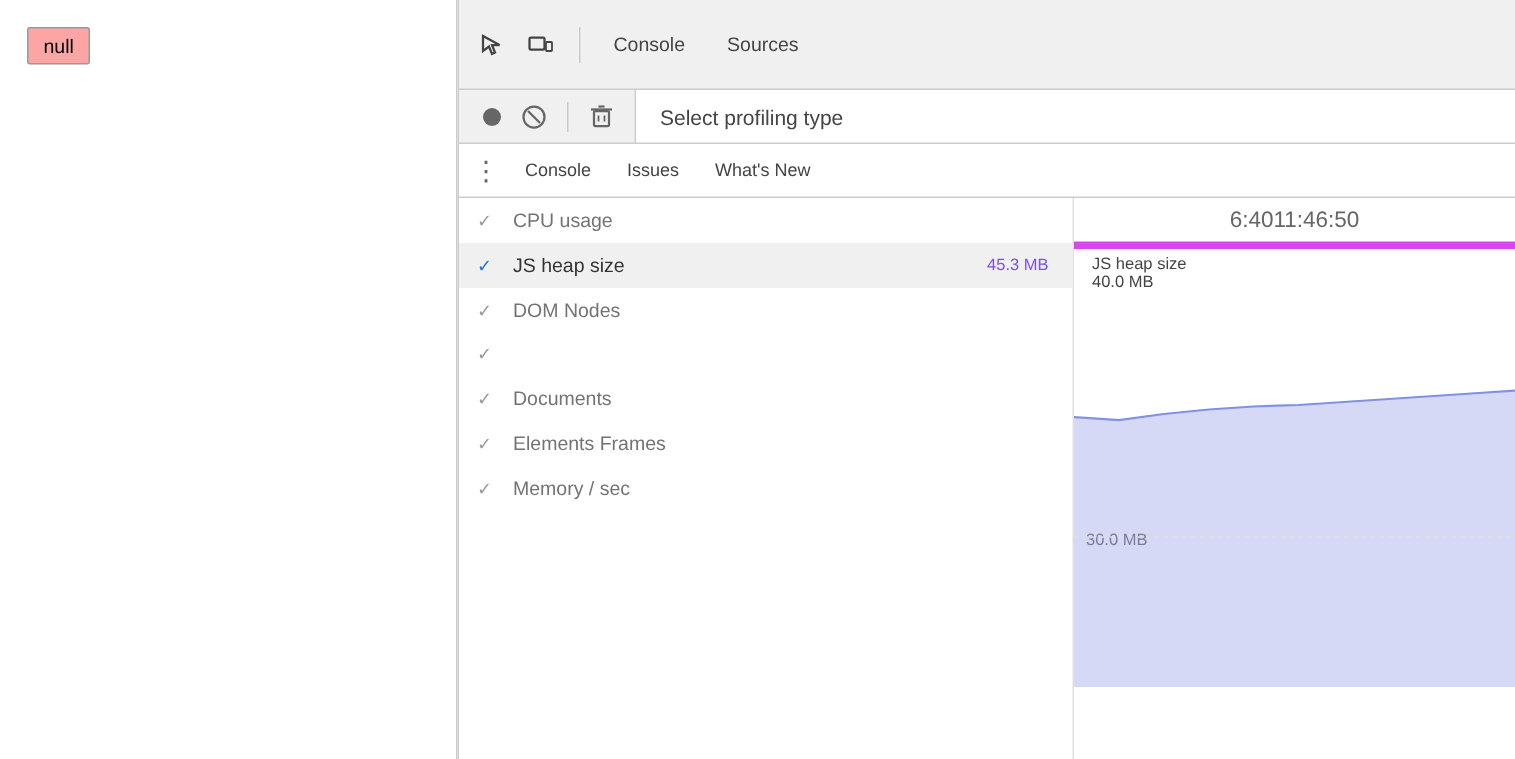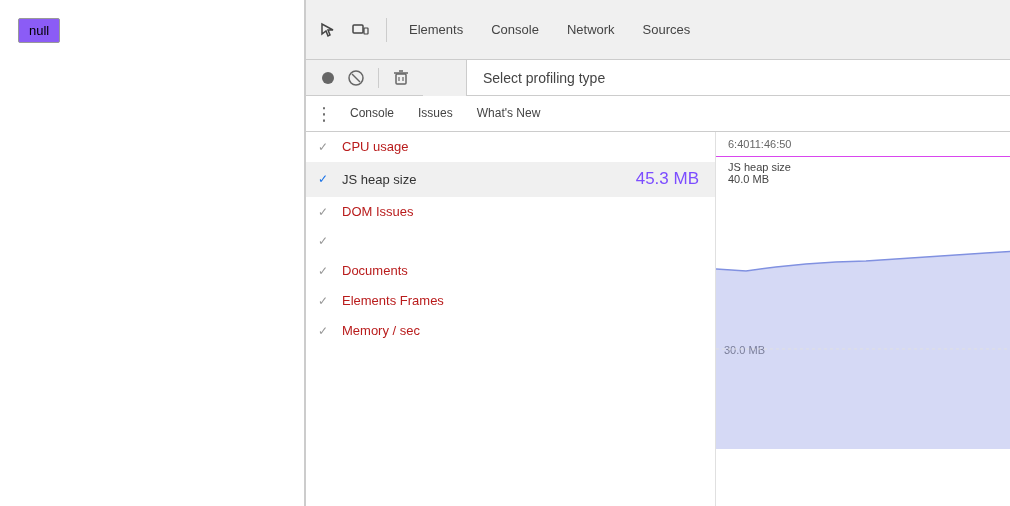--- a/index.html
+++ b/index.html
@@ -21,21 +21,21 @@
       border-right: 1px solid #ccc;
       position: relative;
       flex-shrink: 0;
     }
 
     .null-button {
       position: absolute;
       top: 18px;
       left: 18px;
       border: 1px solid #999;
-      background: #8b5cf6;
+      background: #fca5a5;
       padding: 4px 10px;
       font-size: 13px;
       cursor: pointer;
       border-radius: 2px;
     }
 
     
     .devtools {
       flex: 1;
       display: flex;
@@ -180,32 +180,32 @@
       font-size: 12px;
       flex-shrink: 0;
     }
 
     .check-icon.active {
       color: #1a73e8;
     }
 
     .item-label {
       flex: 1;
-      color: #b91c1c;
+      color: #737373;
       font-size: 13px;
     }
 
     .item-label.active {
       color: #333;
       font-weight: 500;
     }
 
     .item-value {
       color: #7c4dff;
-      font-size: 17px;
+      font-size: 11px;
       margin-left: 2px;
     }
 
     
     .chart-panel {
       flex: 1;
       position: relative;
       overflow: hidden;
     }
 
@@ -240,34 +240,28 @@
     </div>
     <div class="tool-icon">
       <svg width="18" height="18" viewBox="0 0 18 18" fill="none">
         <rect x="2" y="4" width="10" height="8" rx="1" stroke="#444" stroke-width="1.5" fill="none"></rect>
         <rect x="13" y="7" width="4" height="6" rx="0.5" stroke="#444" stroke-width="1.2" fill="none"></rect>
       </svg>
     </div>
     <div class="tool-divider"></div>
 
     <div class="main-tab">
-      <span>Elements</span>
-    </div>
-    <div class="main-tab">
       <span>Console</span>
-    </div>
-    <div class="main-tab">
-      <span>Network</span>
     </div>
     <div class="main-tab">
       <span>Sources</span>
     </div>
   </div>
 
-  <div style="display:flex; position:relative;gap:43px;">
+  <div style="display:flex; position:relative;">
     <div class="action-bar">
       <div class="action-btn">
         <svg width="14" height="14">
             <circle cx="7" cy="7" r="6" fill="#666"></circle>
           </svg>
       </div>
       <div class="action-btn">
         <svg width="16" height="16" viewBox="0 0 16 16">
           <circle cx="8" cy="8" r="7" stroke="#666" stroke-width="1.5" fill="none"></circle>
           <line x1="4" y1="4" x2="12" y2="12" stroke="#666" stroke-width="1.5"></line>
@@ -311,21 +305,21 @@
       </div>
 
       <div class="list-item" style="background:#f0f0f0;">
         <span class="check-icon active">✓</span>
         <span class="item-label active">JS heap size</span>
         <span class="item-value">45.3 MB</span>
       </div>
 
       <div class="list-item">
         <span class="check-icon">✓</span>
-        <span class="item-label">DOM Issues</span>
+        <span class="item-label">DOM Nodes</span>
       </div>
 
       <div class="list-item">
         <span class="check-icon">✓</span>
       </div>
 
       <div class="list-item">
         <span class="check-icon">✓</span>
         <span class="item-label">Documents</span>
       </div>
@@ -336,21 +330,21 @@
       </div>
 
       <div class="list-item">
         <span class="check-icon">✓</span>
         <span class="item-label">Memory / sec</span>
       </div>
 
     </div>
 
     <div class="chart-panel">
-      <div style="padding: 6px 12px; font-size:11px; color:#666; border-bottom:1px solid #d946ef; display:flex; justify-content:flex-start;">
+      <div style="padding: 6px 12px; font-size:15px; color:#666; border-bottom:5px solid #d946ef; display:flex; justify-content:center;">
         <span>6:40</span>
         <span>11:46:50</span>
       </div>
       <div style="padding: 4px 12px; font-size:11px; color:#444;">
         <div>JS heap size</div>
         <div>40.0 MB</div>
       </div>
 
       <svg width="100%" height="260" style="display:block;">
 

